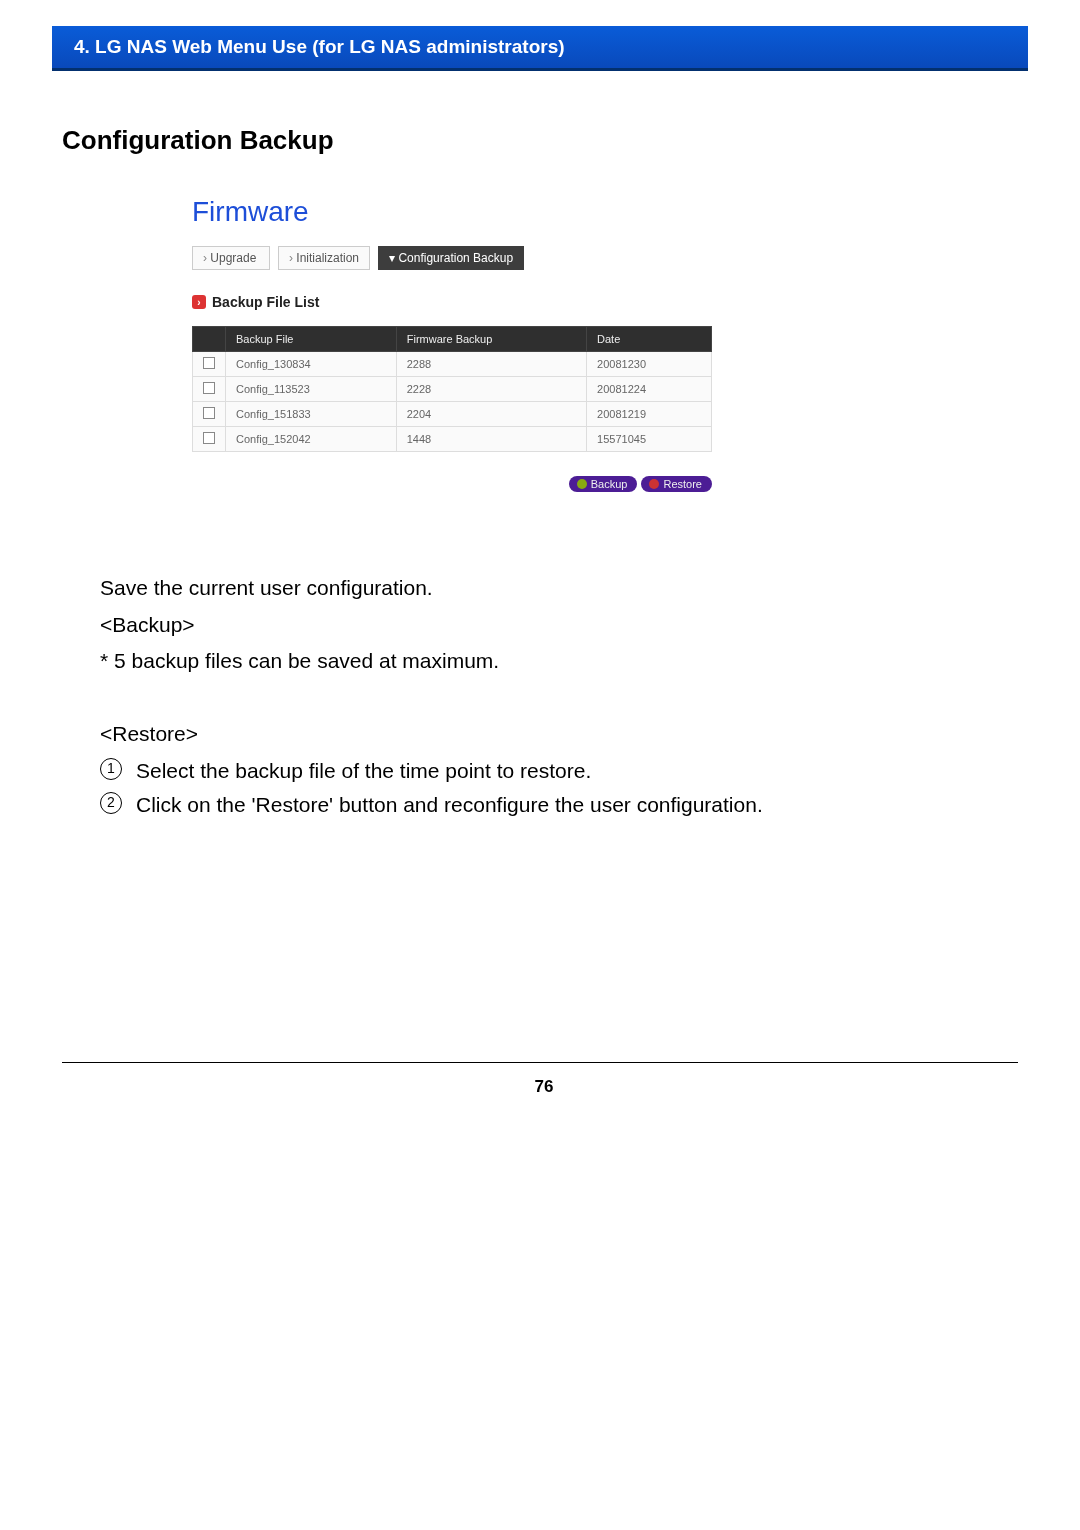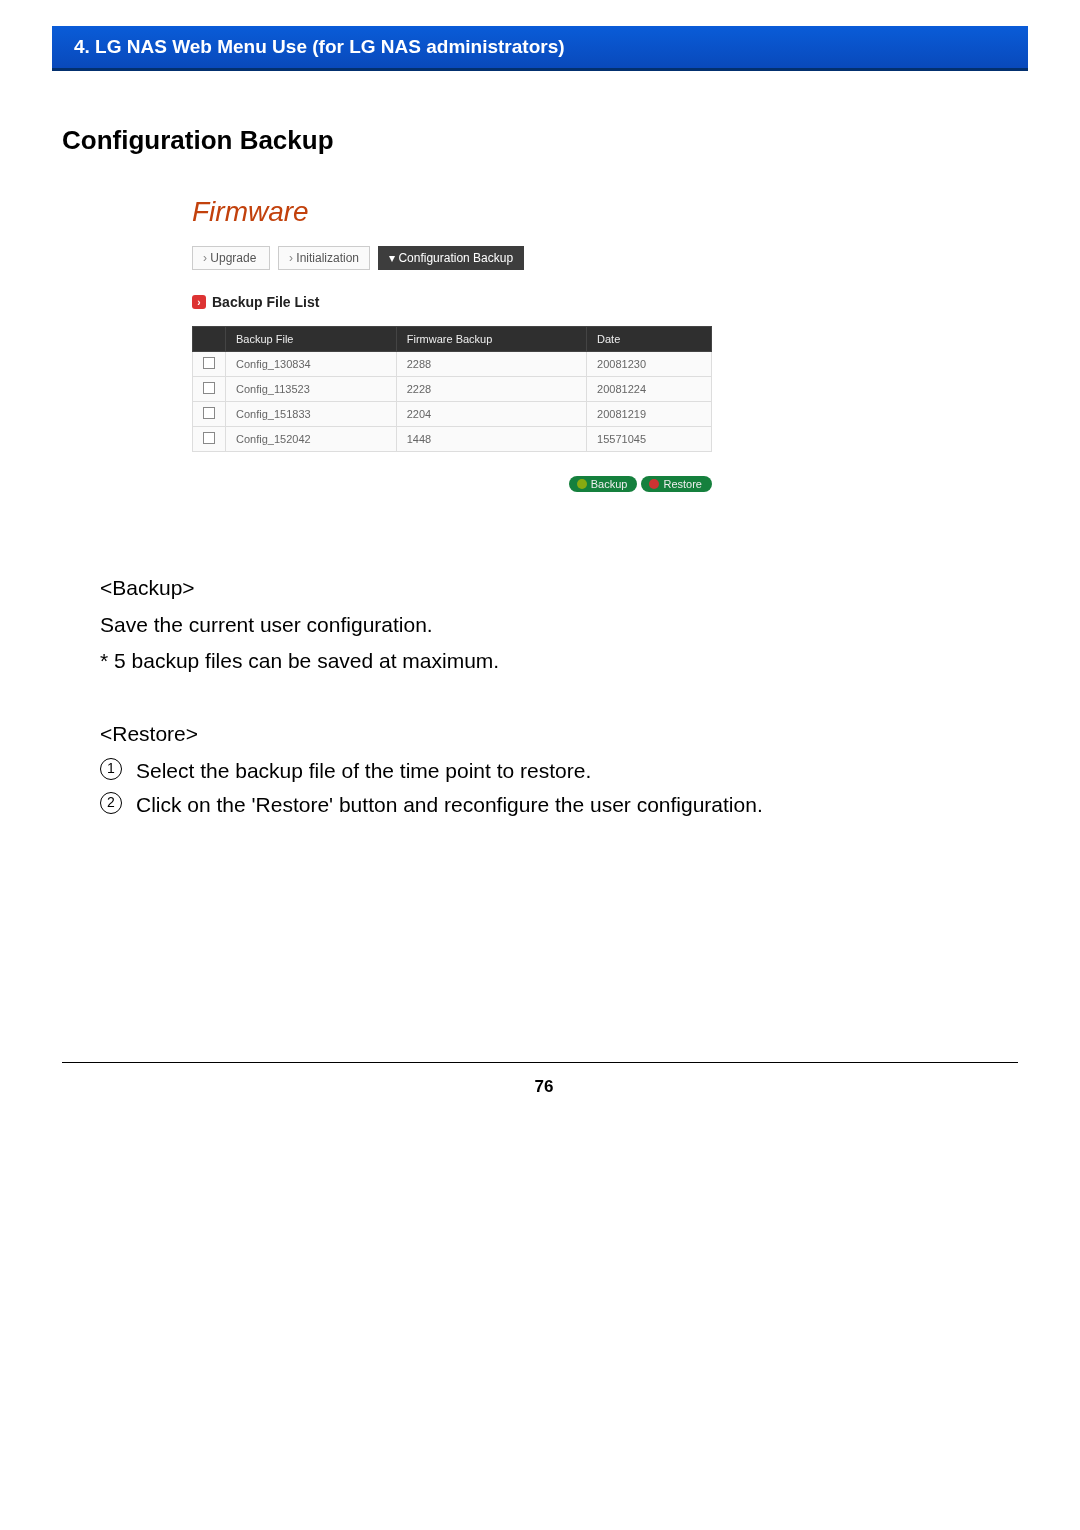--- a/index.html
+++ b/index.html
@@ -1,36 +1,36 @@
 <!DOCTYPE html>
 <html><head>
 <meta charset="utf-8">
 <style>
   * { box-sizing: border-box; margin: 0; padding: 0; }
   html, body { width: 1080px; height: 1530px; background: #fff; font-family: Arial, Helvetica, sans-serif; color: #000; }
   .page { width: 1080px; height: 1133px; position: relative; padding: 26px 52px 0 52px; }
   .header-bar { background: linear-gradient(#0a5cd8, #0949bb); color: #fff; font-weight: bold; font-size: 19px; padding: 10px 22px; border-bottom: 3px solid #03306f; }
   .section-title { font-size: 26px; font-weight: bold; margin: 54px 0 0 10px; }
   .screenshot-wrap { margin: 40px 0 0 140px; width: 610px; }
-  .fw-title { font-family: Arial, sans-serif; font-size: 28px; color: #c2410c; margin-bottom: 18px; font-style: italic; }
+  .fw-title { font-family: Arial, sans-serif; font-size: 28px; color: #1d4ed8; margin-bottom: 18px; }
   .tab-row { display: flex; gap: 8px; }
   .tab { border: 1px solid #ccc; background: #fafafa; font-size: 12px; color: #555; padding: 4px 10px; min-width: 78px; position: relative; }
   .tab::before { content: "› "; color: #888; }
   .tab.active { background: #3d3d3d; color: #fff; border-color: #3d3d3d; min-width: 120px; }
   .tab.active::before { content: "▾ "; color: #fff; }
   .list-title { margin-top: 24px; font-size: 14px; font-weight: bold; color: #222; display: flex; align-items: center; gap: 6px; }
   .list-title .arrow { width: 14px; height: 14px; background: #d33; border-radius: 3px; display: inline-flex; align-items: center; justify-content: center; color: #fff; font-size: 10px; }
   table.bk { width: 520px; border-collapse: collapse; margin-top: 16px; font-size: 11px; }
   table.bk thead th { background: #2f2f2f; color: #eee; font-weight: normal; padding: 6px 10px; text-align: left; border: 1px solid #444; }
   table.bk thead th.ck { width: 30px; }
   table.bk tbody td { border: 1px solid #ddd; padding: 5px 10px; color: #666; background: #fafafa; }
   table.bk tbody td.ck { text-align: center; }
   .ckbox { width: 12px; height: 12px; border: 1px solid #888; display: inline-block; background: #fff; }
   .btn-row { width: 520px; display: flex; justify-content: flex-end; gap: 4px; margin-top: 24px; }
-  .pill { background: #15803d; color: #eee; border-radius: 10px; font-size: 11px; padding: 2px 10px 2px 8px; display: inline-flex; align-items: center; gap: 4px; border: none; cursor: pointer; }
+  .pill { background: #4c1d95; color: #eee; border-radius: 10px; font-size: 11px; padding: 2px 10px 2px 8px; display: inline-flex; align-items: center; gap: 4px; border: none; cursor: pointer; }
   .pill .dot { width: 10px; height: 10px; background: #8a1; border-radius: 50%; display: inline-block; }
   .pill.restore .dot { background: #c33; }
   .doc-text { margin: 80px 0 0 48px; font-size: 21px; line-height: 1.55; }
   .doc-text p { margin: 4px 0; }
   .ol { margin-top: 4px; }
   .ol-row { display: flex; gap: 14px; align-items: flex-start; margin: 2px 0; }
   .circ { width: 22px; flex: 0 0 22px; height: 22px; border: 1.5px solid #000; border-radius: 50%; display: inline-flex; align-items: center; justify-content: center; font-size: 14px; margin-top: 3px; }
   .footer-line { position: absolute; left: 62px; right: 62px; bottom: 70px; border-top: 1.5px solid #000; }
   .page-num { position: absolute; bottom: 36px; left: 8px; right: 0; text-align: center; font-weight: bold; font-size: 17px; }
 </style>
@@ -99,22 +99,22 @@
           <span>Backup</span>
         </button>
       <button class="pill restore">
           <span class="dot"></span>
           <span>Restore</span>
         </button>
     </div>
   </div>
 
   <div class="doc-text">
+    <p>Save the current user configuration.</p>
     <p>&lt;Backup&gt;</p>
-    <p>Save the current user configuration.</p>
     <p>* 5 backup files can be saved at maximum.</p>
     <br>
     <p>&lt;Restore&gt;</p>
     <div class="ol">
       <div class="ol-row">
         <span class="circ">1</span>
         <span>Select the backup file of the time point to restore.</span>
       </div>
       <div class="ol-row">
         <span class="circ">2</span>

